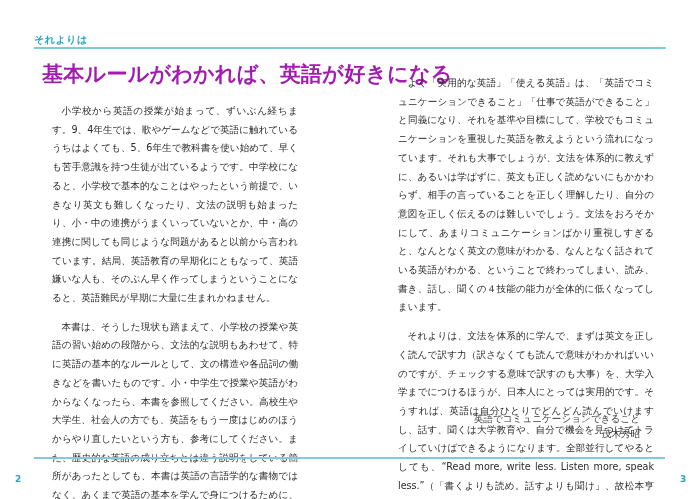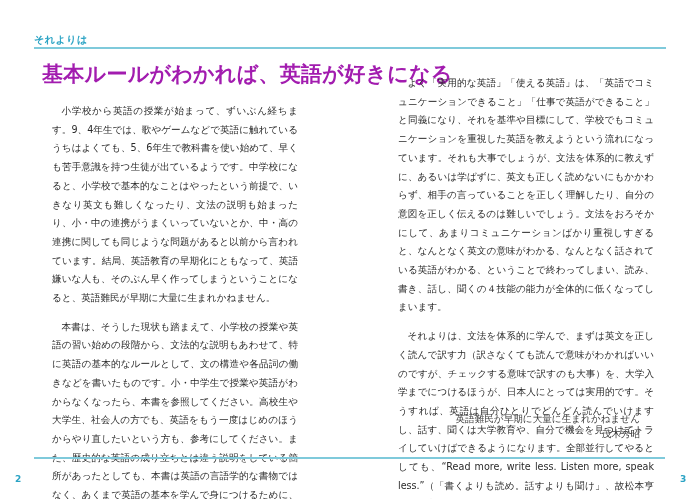--- a/index.html
+++ b/index.html
@@ -52,20 +52,20 @@
 </div>
 
 <div class="col col-right">
   <p>よく「実用的な英語」「使える英語」は、「英語でコミュニケーションできること」「仕事で英語ができること」と同義になり、それを基準や目標にして、学校でもコミュニケーションを重視した英語を教えようという流れになっています。それも大事でしょうが、文法を体系的に教えずに、あるいは学ばずに、英文も正しく読めないにもかかわらず、相手の言っていることを正しく理解したり、自分の意図を正しく伝えるのは難しいでしょう。文法をおろそかにして、あまりコミュニケーションばかり重視しすぎると、なんとなく英文の意味がわかる、なんとなく話されている英語がわかる、ということで終わってしまい、読み、書き、話し、聞くの４技能の能力が全体的に低くなってしまいます。</p>
   <p>それよりは、文法を体系的に学んで、まずは英文を正しく読んで訳す力（訳さなくても読んで意味がわかればいいのですが、チェックする意味で訳すのも大事）を、大学入学までにつけるほうが、日本人にとっては実用的です。そうすれば、英語は自分ひとりでどんどん読んでいけますし、話す、聞くは大学教育や、自分で機会を見つけてトライしていけばできるようになります。全部並行してやるとしても、“Read more, write less. Listen more, speak less.”（「書くよりも読め。話すよりも聞け」、故松本亨博士の言葉）とインプットを重視してください。</p>
   <p>昔ながらの文法訳読法は、批判も多いですが、少なくとも基本的な英語力が身につくという点で効果的であり、英語がよくわからない生徒に対してムリして英語で授業するほうが効果という面では疑問です。文法を体系的に教わっていない場合は、自分でまず英文法を勉強してみてください。英語が格段にわかるようになります。</p>
 
 </div>
 
 <div class="sig">
-  <div>英語難民が早期に大量に生まれかねません</div>
+  <div>英語でコミュニケーションできること</div>
   <div>茂木秀昭</div>
 </div>
 
 <div class="rule-bottom"></div>
 
 <div class="page-num pn-left">2</div>
 <div class="page-num pn-right">3</div>
 
 </body></html>

